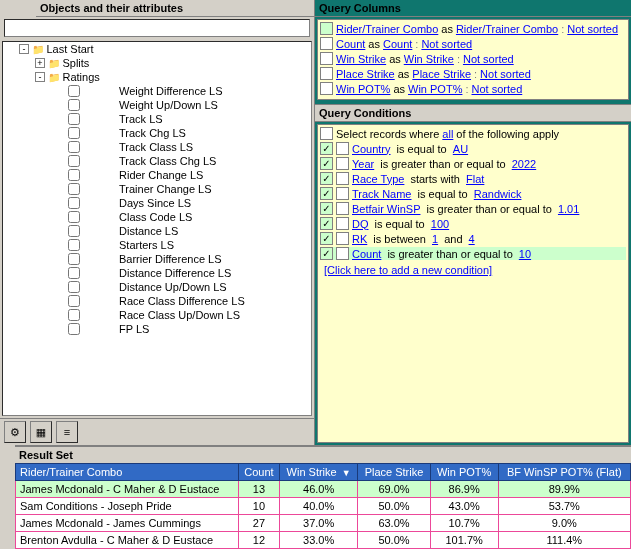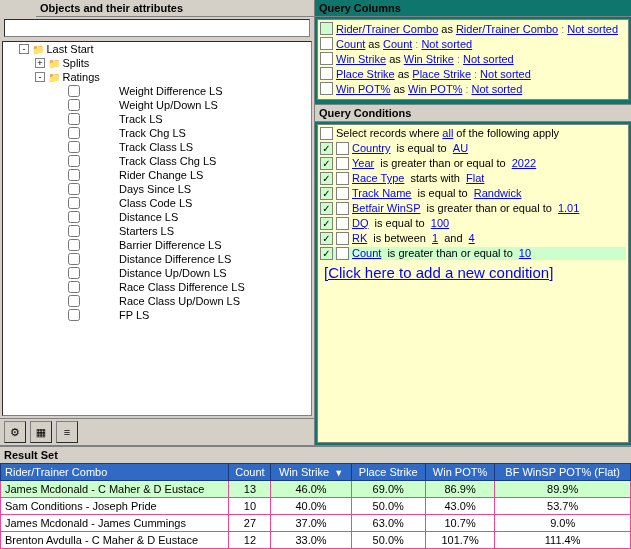--- a/index.html
+++ b/index.html
@@ -37,27 +37,27 @@
     .query-columns { background: #ffffcc; border: 1px solid #808080; margin: 2px; padding: 2px; overflow-y: auto; max-height: 140px; }
     .query-col-row { display: flex; align-items: center; margin-bottom: 2px; gap: 3px; }
     .col-checkbox { width: 13px; height: 13px; background: #ccffcc; border: 1px solid #808080; flex-shrink: 0; }
     .col-text { font-size: 11px; }
     .col-link { color: #0000ff; text-decoration: underline; cursor: pointer; font-size: 11px; }
     .col-separator { color: #808080; font-size: 11px; }
 
     
     .query-conditions-title { padding: 2px 4px; font-size: 11px; font-weight: bold; border-top: 1px solid #808080; border-bottom: 1px solid #808080; background: #d4d0c8; margin-top: 2px; }
     .query-conditions { background: #ffffcc; border: 1px solid #808080; margin: 2px; padding: 2px; overflow-y: auto; flex: 1; }
-    .cond-row { display: flex; align-items: flex-start; margin-bottom: 2px; gap: 3px; }
+    .cond-row { display: flex; align-items: center; margin-bottom: 2px; gap: 3px; }
     .cond-link { color: #0000ff; text-decoration: underline; cursor: pointer; font-size: 11px; }
     .cond-text { font-size: 11px; }
-    .add-condition { color: #0000ff; text-decoration: underline; cursor: pointer; font-size: 15px; padding: 2px 4px; }
-
-    
-    .result-set { border-top: 2px solid #808080; background: #d4d0c8; }
+    .add-condition { color: #0000ff; text-decoration: underline; cursor: pointer; font-size: 11px; padding: 2px 4px; }
+
+    
+    .result-set { border-top: 2px solid #808080; background: #d4d0c8; margin-left: 15px; }
     .result-set-title { padding: 2px 4px; font-size: 11px; font-weight: bold; }
 
     .result-table { width: 100%; border-collapse: collapse; }
     .result-table th { background: #316ac5; color: white; padding: 2px 4px; text-align: center; border: 1px solid #1a3a7a; font-size: 11px; font-weight: normal; }
     .result-table th.sortable { cursor: pointer; }
     .sort-arrow { margin-left: 2px; font-size: 9px; }
     .result-table td { padding: 2px 4px; border: 1px solid #ec4899; text-align: center; font-size: 11px; background: white; }
     .result-table td.name-col { text-align: left; }
     .row-highlight { background: #ccffcc !important; }
     .row-highlight td { background: #ccffcc !important; }
@@ -120,20 +120,24 @@
           <input type="checkbox" class="checkbox-small" style="">
           <span class="node-label">Track Class LS</span>
         </div>
         <div class="tree-node indent-3">
           <input type="checkbox" class="checkbox-small" style="">
           <span class="node-label">Track Class Chg LS</span>
         </div>
         <div class="tree-node indent-3">
           <input type="checkbox" class="checkbox-small" style="">
           <span class="node-label">Rider Change LS</span>
+        </div>
+        <div class="tree-node indent-3">
+          <input type="checkbox" class="checkbox-small" style="">
+          <span class="node-label">Trainer Change LS</span>
         </div>
         <div class="tree-node indent-3">
           <input type="checkbox" class="checkbox-small" style="">
           <span class="node-label">Days Since LS</span>
         </div>
         <div class="tree-node indent-3">
           <input type="checkbox" class="checkbox-small" style="">
           <span class="node-label">Class Code LS</span>
         </div>
         <div class="tree-node indent-3">

